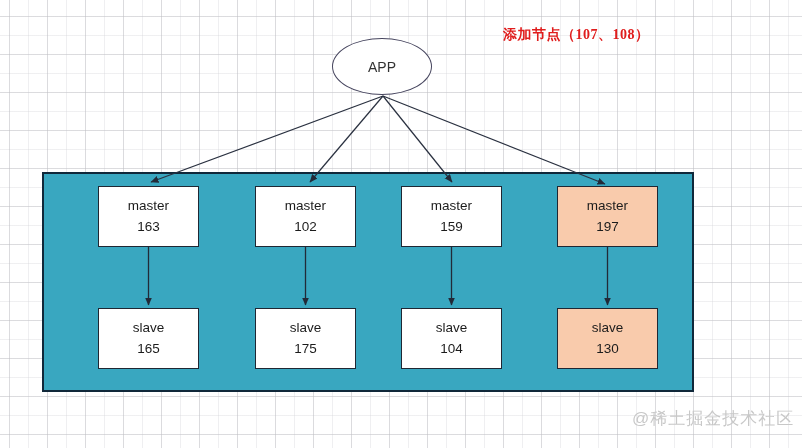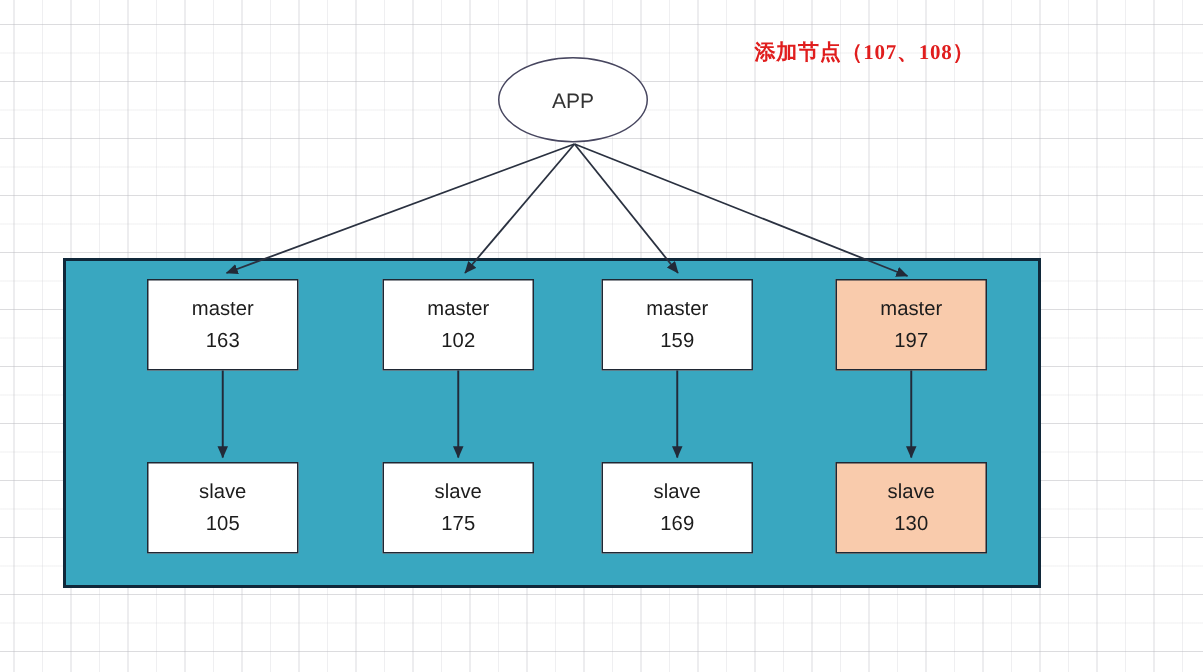--- a/index.html
+++ b/index.html
@@ -93,29 +93,29 @@
     <span>master</span>
     <span>159</span>
   </div>
   <div class="node col3 row-master highlight">
     <span>master</span>
     <span>197</span>
   </div>
 
   <div class="node col0 row-slave">
     <span>slave</span>
-    <span>105</span>
+    <span>165</span>
   </div>
   <div class="node col1 row-slave">
     <span>slave</span>
     <span>175</span>
   </div>
   <div class="node col2 row-slave">
     <span>slave</span>
-    <span>169</span>
+    <span>104</span>
   </div>
   <div class="node col3 row-slave highlight">
     <span>slave</span>
     <span>130</span>
   </div>
 
   <svg class="edges" viewBox="0 0 802 448" xmlns="http://www.w3.org/2000/svg">
     <defs>
       <marker id="arrow" markerWidth="9" markerHeight="8" refX="7.5" refY="3.5" orient="auto" markerUnits="userSpaceOnUse">
         <path d="M0,0 L8,3.5 L0,7 z" fill="#222a38"></path>
@@ -125,14 +125,15 @@
     <line x1="383" y1="96" x2="310" y2="182" stroke="#2a3140" stroke-width="1.2" marker-end="url(#arrow)"></line>
     <line x1="383" y1="96" x2="452" y2="182" stroke="#2a3140" stroke-width="1.2" marker-end="url(#arrow)"></line>
     <line x1="383" y1="96" x2="605" y2="184" stroke="#2a3140" stroke-width="1.2" marker-end="url(#arrow)"></line>
 
     <line x1="148.5" y1="247" x2="148.5" y2="305" stroke="#222a38" stroke-width="1.3" marker-end="url(#arrow)"></line>
     <line x1="305.5" y1="247" x2="305.5" y2="305" stroke="#222a38" stroke-width="1.3" marker-end="url(#arrow)"></line>
     <line x1="451.5" y1="247" x2="451.5" y2="305" stroke="#222a38" stroke-width="1.3" marker-end="url(#arrow)"></line>
     <line x1="607.5" y1="247" x2="607.5" y2="305" stroke="#222a38" stroke-width="1.3" marker-end="url(#arrow)"></line>
   </svg>
 
+  <div class="watermark">@稀土掘金技术社区</div>
 
 </div>
 
 </body></html>

